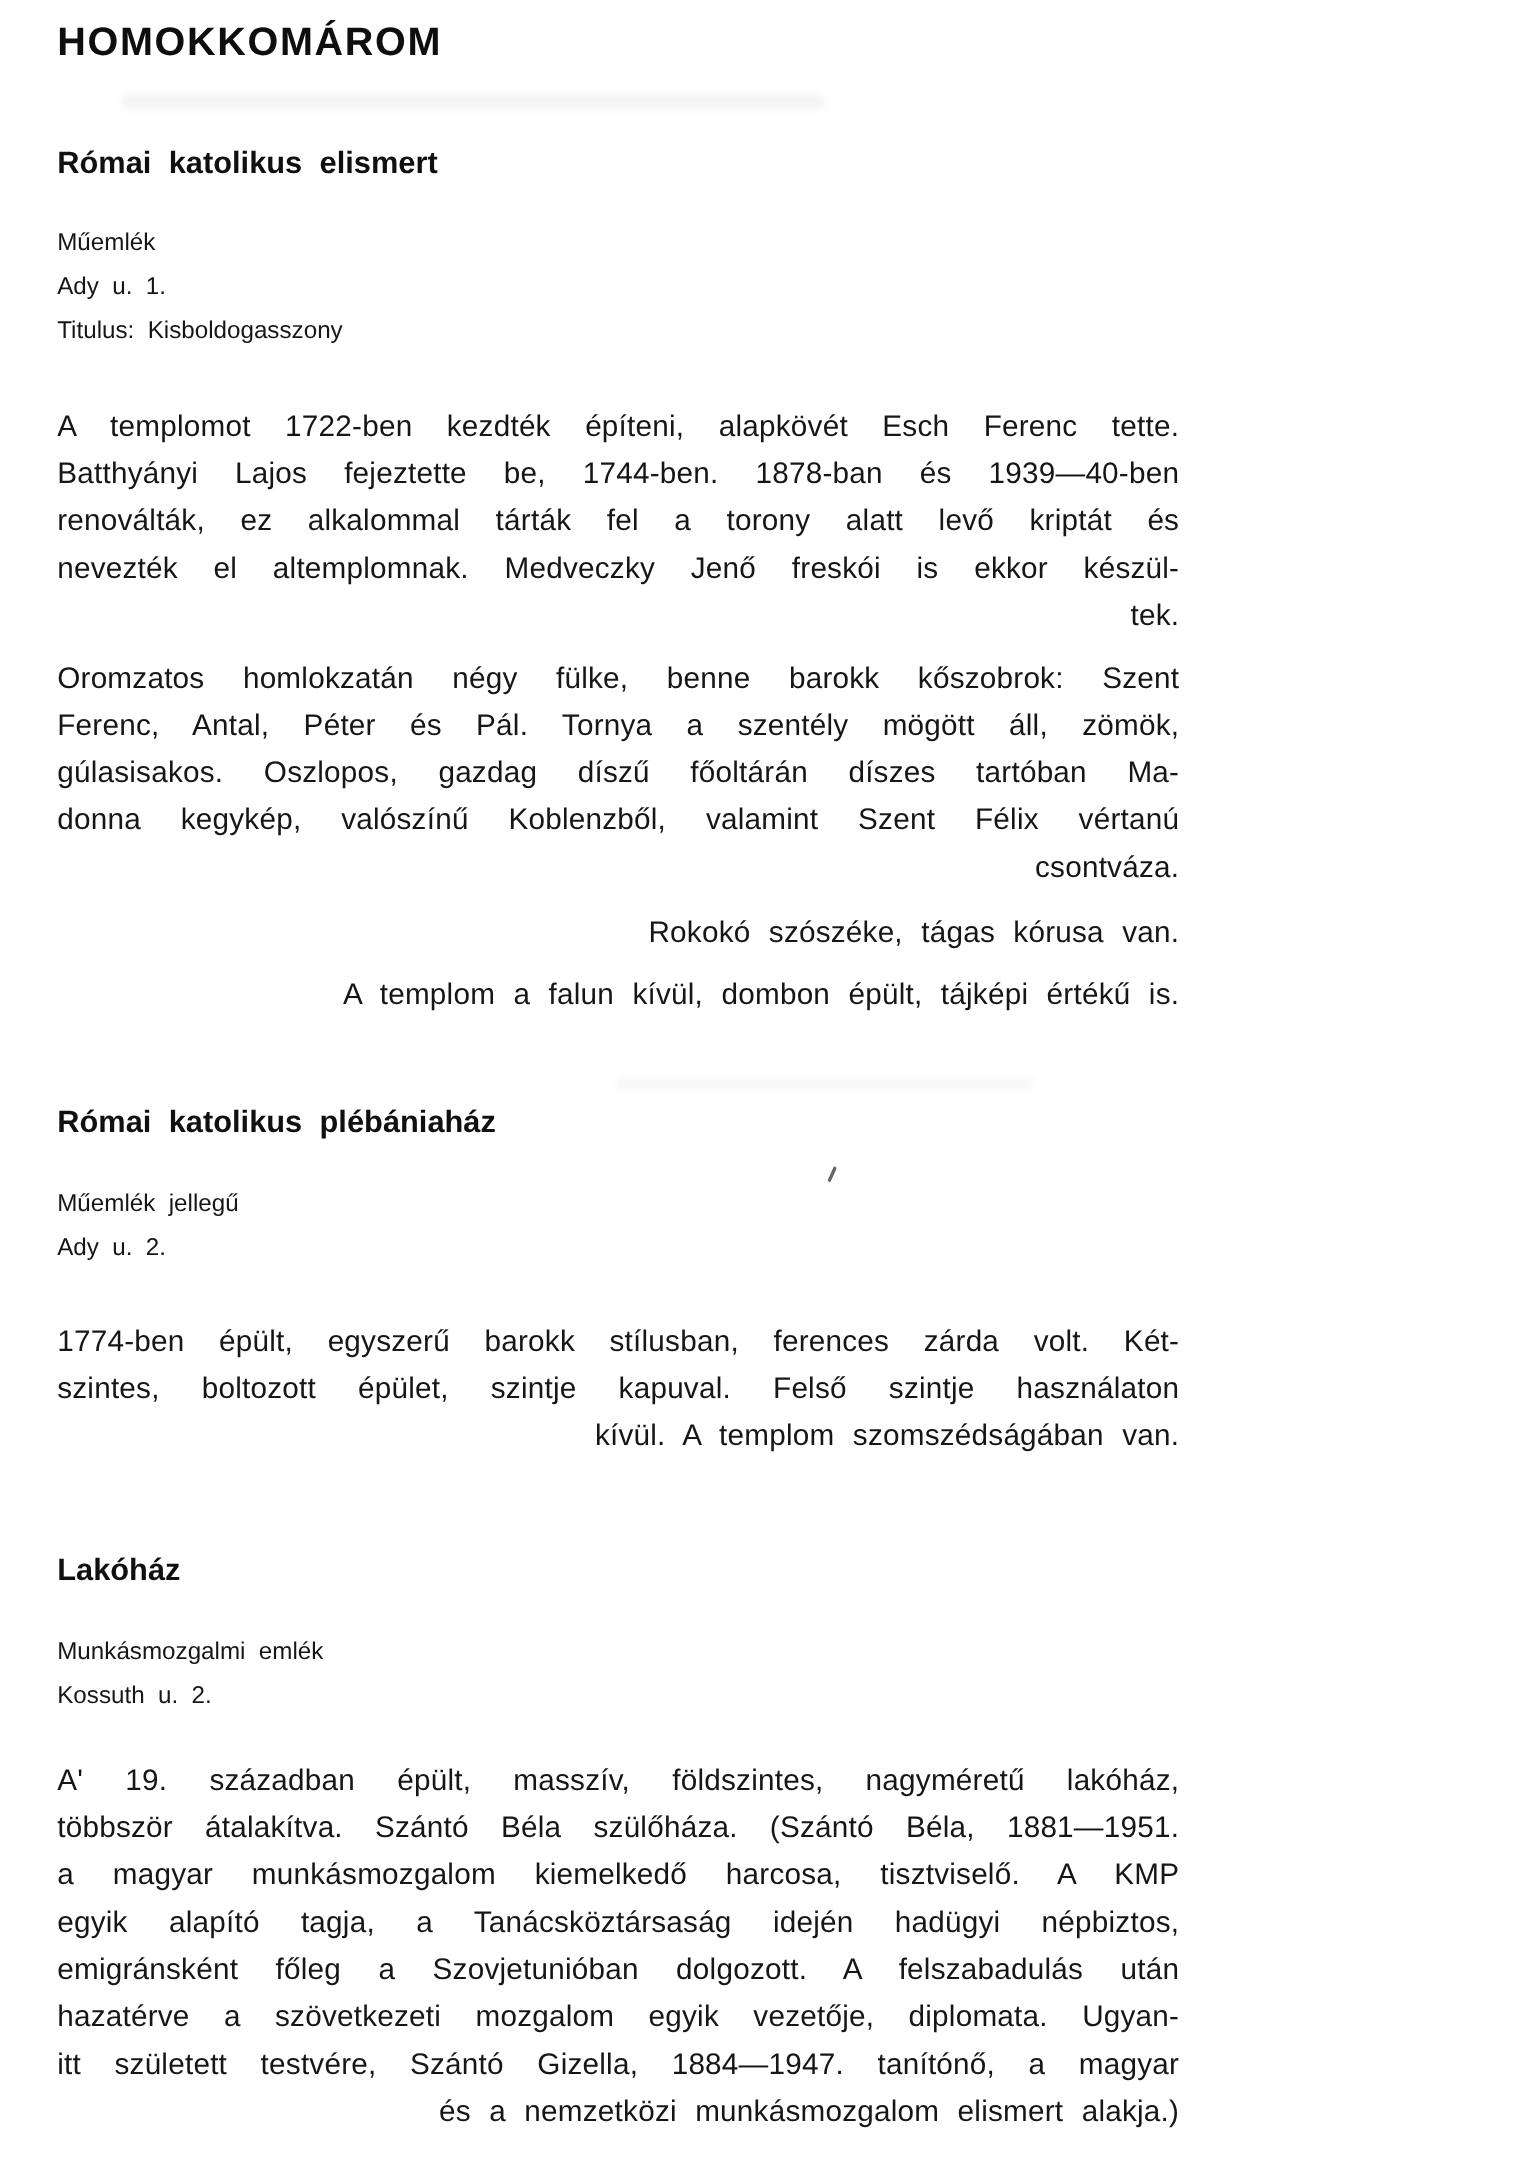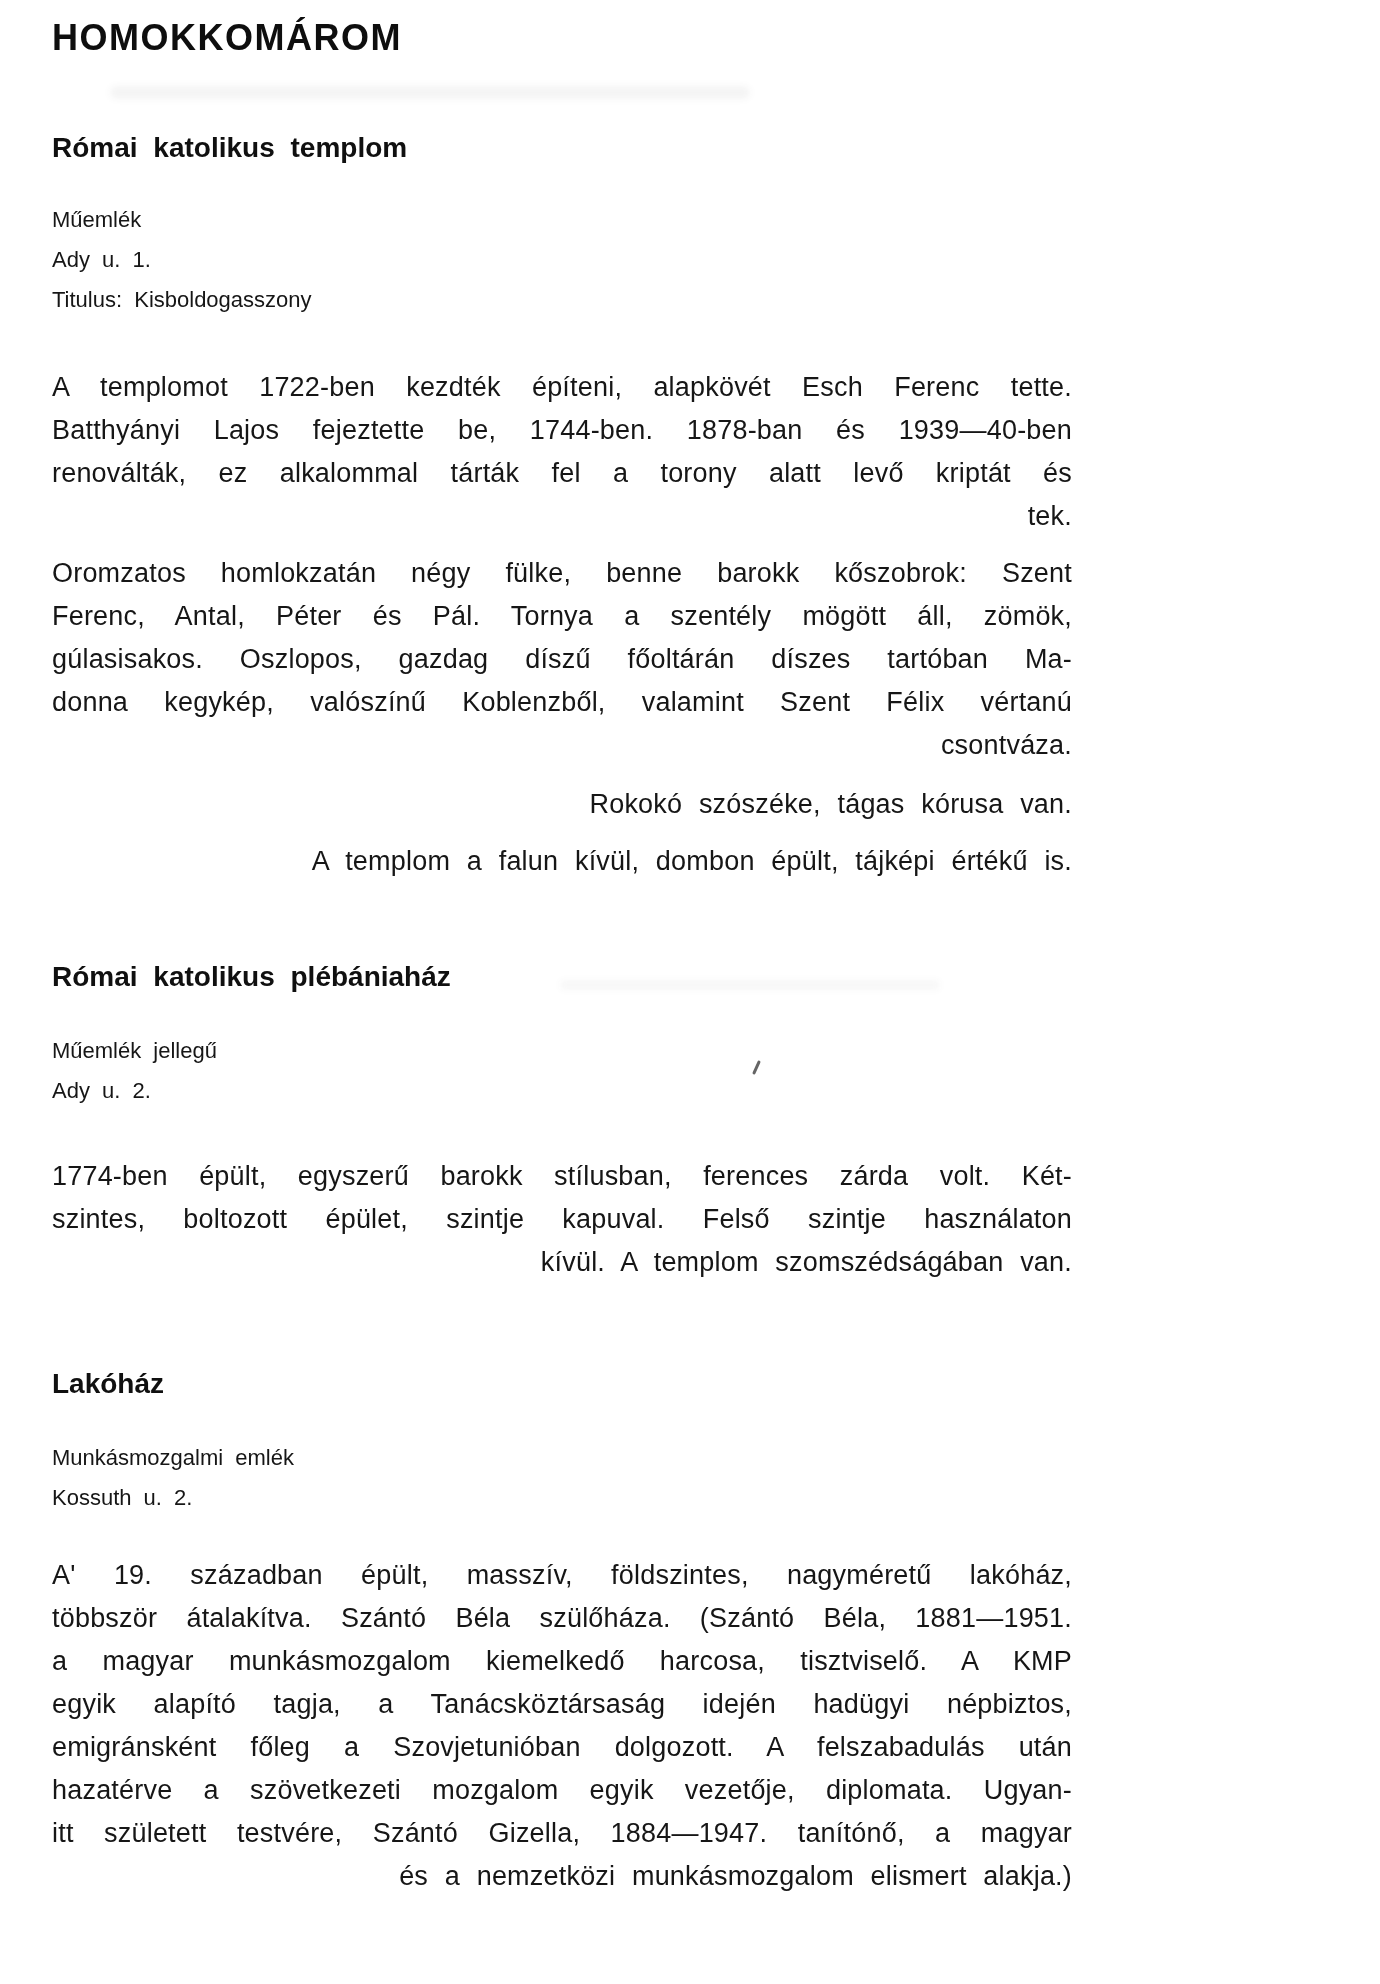--- a/index.html
+++ b/index.html
@@ -86,31 +86,32 @@
 
 <div class="smudge smudge-1"></div>
 <div class="smudge smudge-2"></div>
 <div class="ink-speck"></div>
 
 <div class="page-content">
 
   <h1 class="doc-title">HOMOKKOMÁROM</h1>
 
   <section class="sec1">
-    <h2 class="sec-heading">Római katolikus templom</h2>
+    <h2 class="sec-heading">Római katolikus elismert</h2>
     <div class="meta-block">
       <div class="meta-line">Műemlék</div>
       <div class="meta-line">Ady u. 1.</div>
       <div class="meta-line">Titulus: Kisboldogasszony</div>
     </div>
 
     <div class="para first">
       <div class="bl j">A templomot 1722-ben kezdték építeni, alapkövét Esch Ferenc tette.</div>
       <div class="bl j">Batthyányi Lajos fejeztette be, 1744-ben. 1878-ban és 1939—40-ben</div>
       <div class="bl j">renoválták, ez alkalommal tárták fel a torony alatt levő kriptát és</div>
+      <div class="bl j">nevezték el altemplomnak. Medveczky Jenő freskói is ekkor készül-</div>
       <div class="bl l">tek.</div>
     </div>
 
     <div class="para">
       <div class="bl j">Oromzatos homlokzatán négy fülke, benne barokk kőszobrok: Szent</div>
       <div class="bl j">Ferenc, Antal, Péter és Pál. Tornya a szentély mögött áll, zömök,</div>
       <div class="bl j">gúlasisakos. Oszlopos, gazdag díszű főoltárán díszes tartóban Ma-</div>
       <div class="bl j">donna kegykép, valószínű Koblenzből, valamint Szent Félix vértanú</div>
       <div class="bl l">csontváza.</div>
     </div>

